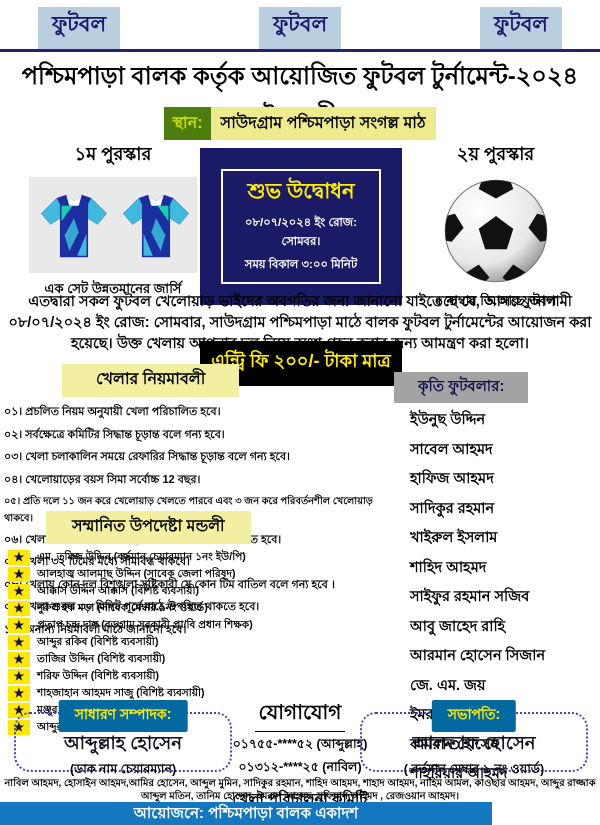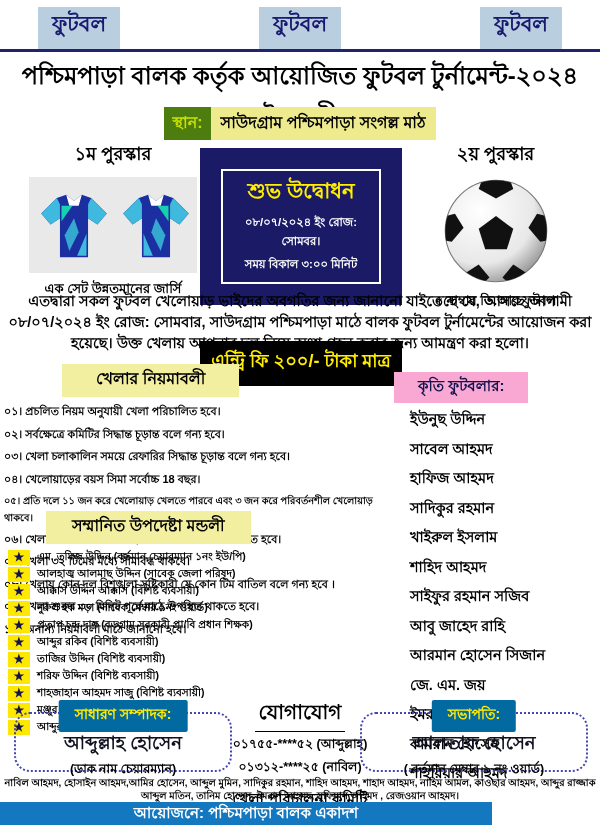--- a/index.html
+++ b/index.html
@@ -40,21 +40,21 @@
 
   
   .rules { position:absolute; top:352px; left:4px; width:378px;margin-top:12px; }
   .section-header-yellow { display:inline-block; background:#f3efa0; color:#000; font-size:16px; font-weight:bold; padding:2px 34px 4px; margin-left:58px; }
   .rules-list { list-style:none; margin-top:6px; }
   .rules-list li { font-size:11px; font-weight:bold; color:#000; margin-bottom:3.5px; }
   .rules-list li:nth-child(5) { font-size:9.8px; }
 
   
   .footballers { position:absolute; top:372px; left:392px; width:200px; }
-  .fb-header { display:inline-block; background:#f9a8d4; color:#13134e; font-size:15px; font-weight:bold; padding:2px 24px 4px; margin-left:2px; }
+  .fb-header { display:inline-block; background:#a3a3a3; color:#13134e; font-size:15px; font-weight:bold; padding:2px 24px 4px; margin-left:2px; }
   .fb-list { list-style:none; margin-top:5px; padding-left:18px; }
   .fb-list li { font-size:14.5px; font-weight:bold; color:#000; margin-bottom:5.5px; }
 
   
   .advisors { position:absolute; top:511px; left:8px; width:378px; }
   .advisors .section-header-yellow { margin-left:38px; padding:2px 26px 4px; }
   .adv-list { list-style:none; margin-top:5px; }
   .adv-list li { display:flex; align-items:center; font-size:10.5px; font-weight:bold; color:#000; }
   .star { background:#ffe800; color:#131350; width:22px; height:14.5px; display:inline-block; text-align:center; font-size:12px; line-height:14px; margin-right:7px; flex:0 0 22px; }
 
@@ -163,21 +163,21 @@
   </div>
 
   <p class="announcement">এতদ্বারা সকল ফুটবল খেলোয়াড় ভাইদের অবগতির জন্য জানানো যাইতেছে যে, আসছে আগামী ০৮/০৭/২০২৪ ইং রোজ: সোমবার, সাউদগ্রাম পশ্চিমপাড়া মাঠে বালক ফুটবল টুর্নামেন্টের আয়োজন করা হয়েছে। উক্ত খেলায় আপনার দল নিয়ে অংশ গ্রহন করার জন্য আমন্ত্রণ করা হলো।</p>
 
   <div class="rules">
     <div class="section-header-yellow">খেলার নিয়মাবলী</div>
     <ul class="rules-list">
         <li>০১।  প্রচলিত নিয়ম অনুযায়ী খেলা পরিচালিত হবে।</li>
         <li>০২।  সর্বক্ষেত্রে কমিটির সিদ্ধান্ত চূড়ান্ত বলে গন্য হবে।</li>
         <li>০৩।  খেলা চলাকালিন সময়ে রেফারির সিদ্ধান্ত চূড়ান্ত বলে গন্য হবে।</li>
-        <li>০৪।  খেলোয়াড়ের বয়স সিমা সর্বোচ্চ 18 বছর।</li>
+        <li>০৪।  খেলোয়াড়ের বয়স সিমা সর্বোচ্চ 12 বছর।</li>
         <li>০৫। প্রতি দলে  ১১ জন করে খেলোয়াড় খেলতে পারবে এবং ৩ জন করে পরিবর্তনশীল খেলোয়াড় থাকবে।</li>
         <li>০৬।  খেলার প্রত্যেক দলকে বল,ও জার্সি সাথে নিয়ে আসতে হবে।</li>
         <li>০৭।  খেলা ৩২ টিমের মধ্যে সীমাবদ্ধ থাকবে।</li>
         <li>০৮।  খেলায় কোন দল বিশৃঙ্খলা সৃষ্টিকারী যে কোন টিম বাতিল বলে গন্য হবে ।</li>
         <li>০৯।  খেলা শুরুর ৩০ মিনিট পূর্বে মাঠে উপস্থিত থাকতে হবে।</li>
         <li>১০।  অনান্য নিয়মাবলী মাঠে জানানো হবে।</li>
       </ul>
   </div>
 
   <div class="footballers">

